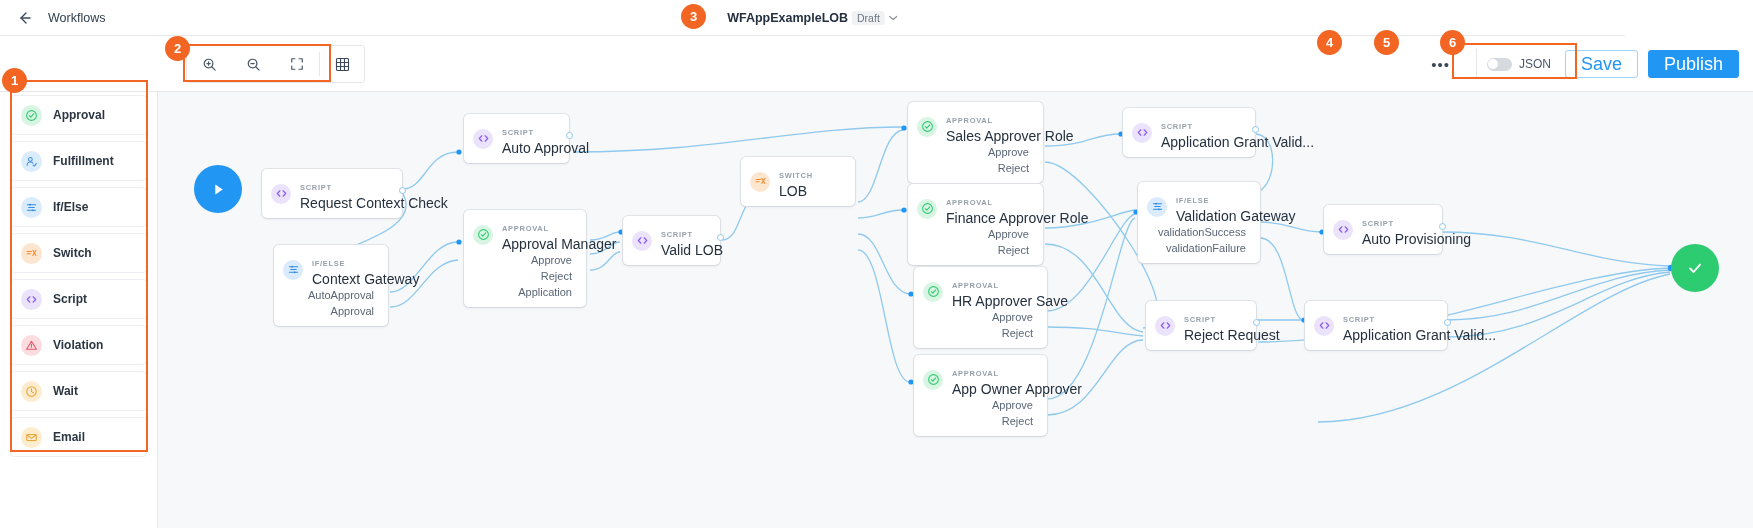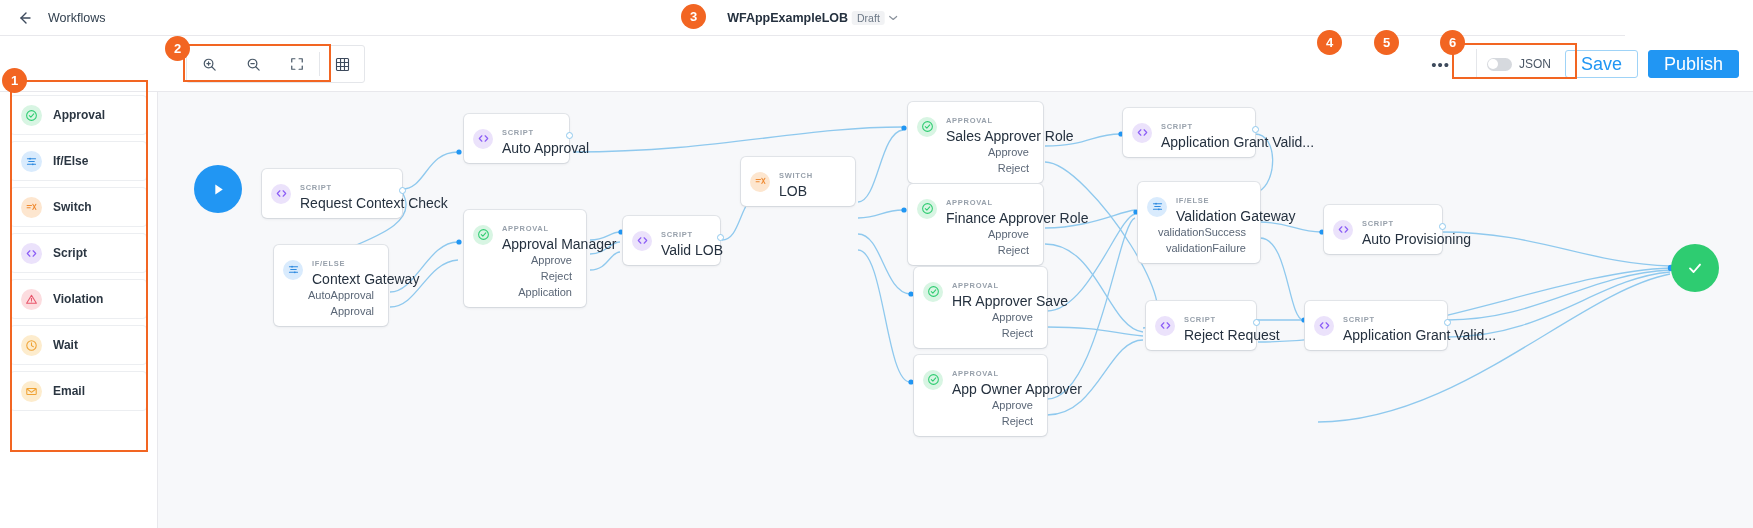--- a/index.html
+++ b/index.html
@@ -212,20 +212,30 @@
   <div class="sidebar">
     <div class="node-list" id="node-list">
         <div class="node-item">
           <span class="node-ico" style="background:#d8f5e3">
             <svg width="13" height="13" viewBox="0 0 16 16" fill="none" stroke="#2ecc71" stroke-width="1.3">
               <circle cx="8" cy="8" r="6"></circle>
               <path d="M5.3 8.2 L7.2 10 L10.8 5.9" stroke-linecap="round" stroke-linejoin="round"></path>
             </svg>
           </span>
           <span class="node-label">Approval</span>
+        </div>
+        <div class="node-item">
+          <span class="node-ico" style="background:#dbecfd">
+            <svg width="13" height="13" viewBox="0 0 16 16" fill="none" stroke="#3b8fe0" stroke-width="1.3">
+              <circle cx="6.6" cy="5.4" r="2.3"></circle>
+              <path d="M2.6 12.6 C2.6 9.9 4.4 8.6 6.6 8.6 C8 8.6 9.1 9.1 9.8 9.9" stroke-linecap="round"></path>
+              <path d="M10 12.4 L11.5 13.6 L14 10.4" stroke-linecap="round" stroke-linejoin="round"></path>
+            </svg>
+          </span>
+          <span class="node-label">Fulfillment</span>
         </div>
         <div class="node-item">
           <span class="node-ico" style="background:#d9ebfd">
             <svg width="13" height="13" viewBox="0 0 16 16" fill="none" stroke="#2f8ae0" stroke-width="1.3">
               <path d="M3 4.5 H13 M4.6 8 H11.4 M3 11.5 H13" stroke-linecap="round"></path>
               <circle cx="6.2" cy="4.5" r="1.1" fill="#2f8ae0" stroke="none"></circle>
               <circle cx="9.6" cy="11.5" r="1.1" fill="#2f8ae0" stroke="none"></circle>
             </svg>
           </span>
           <span class="node-label">If/Else</span>

